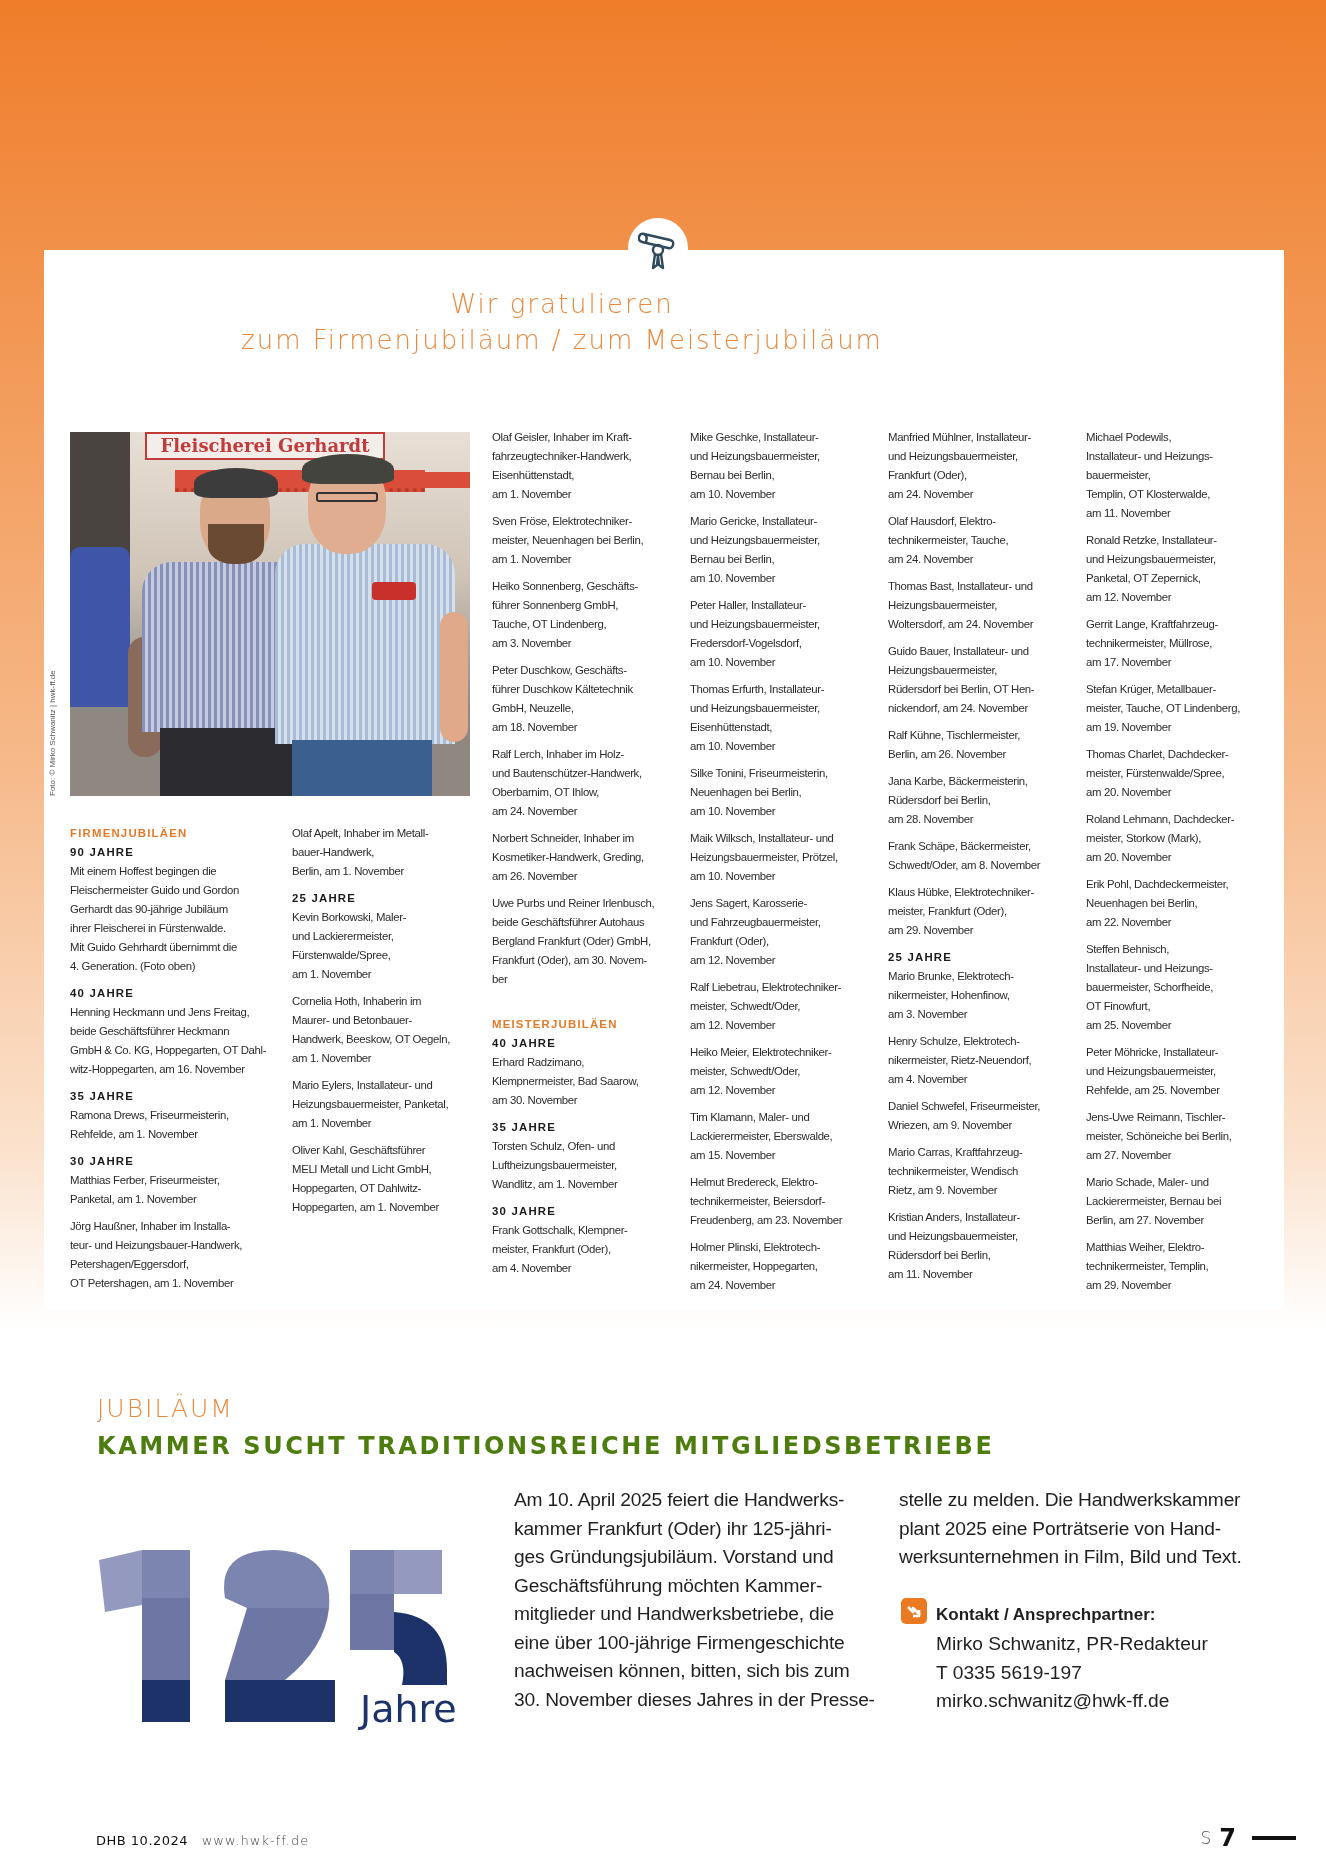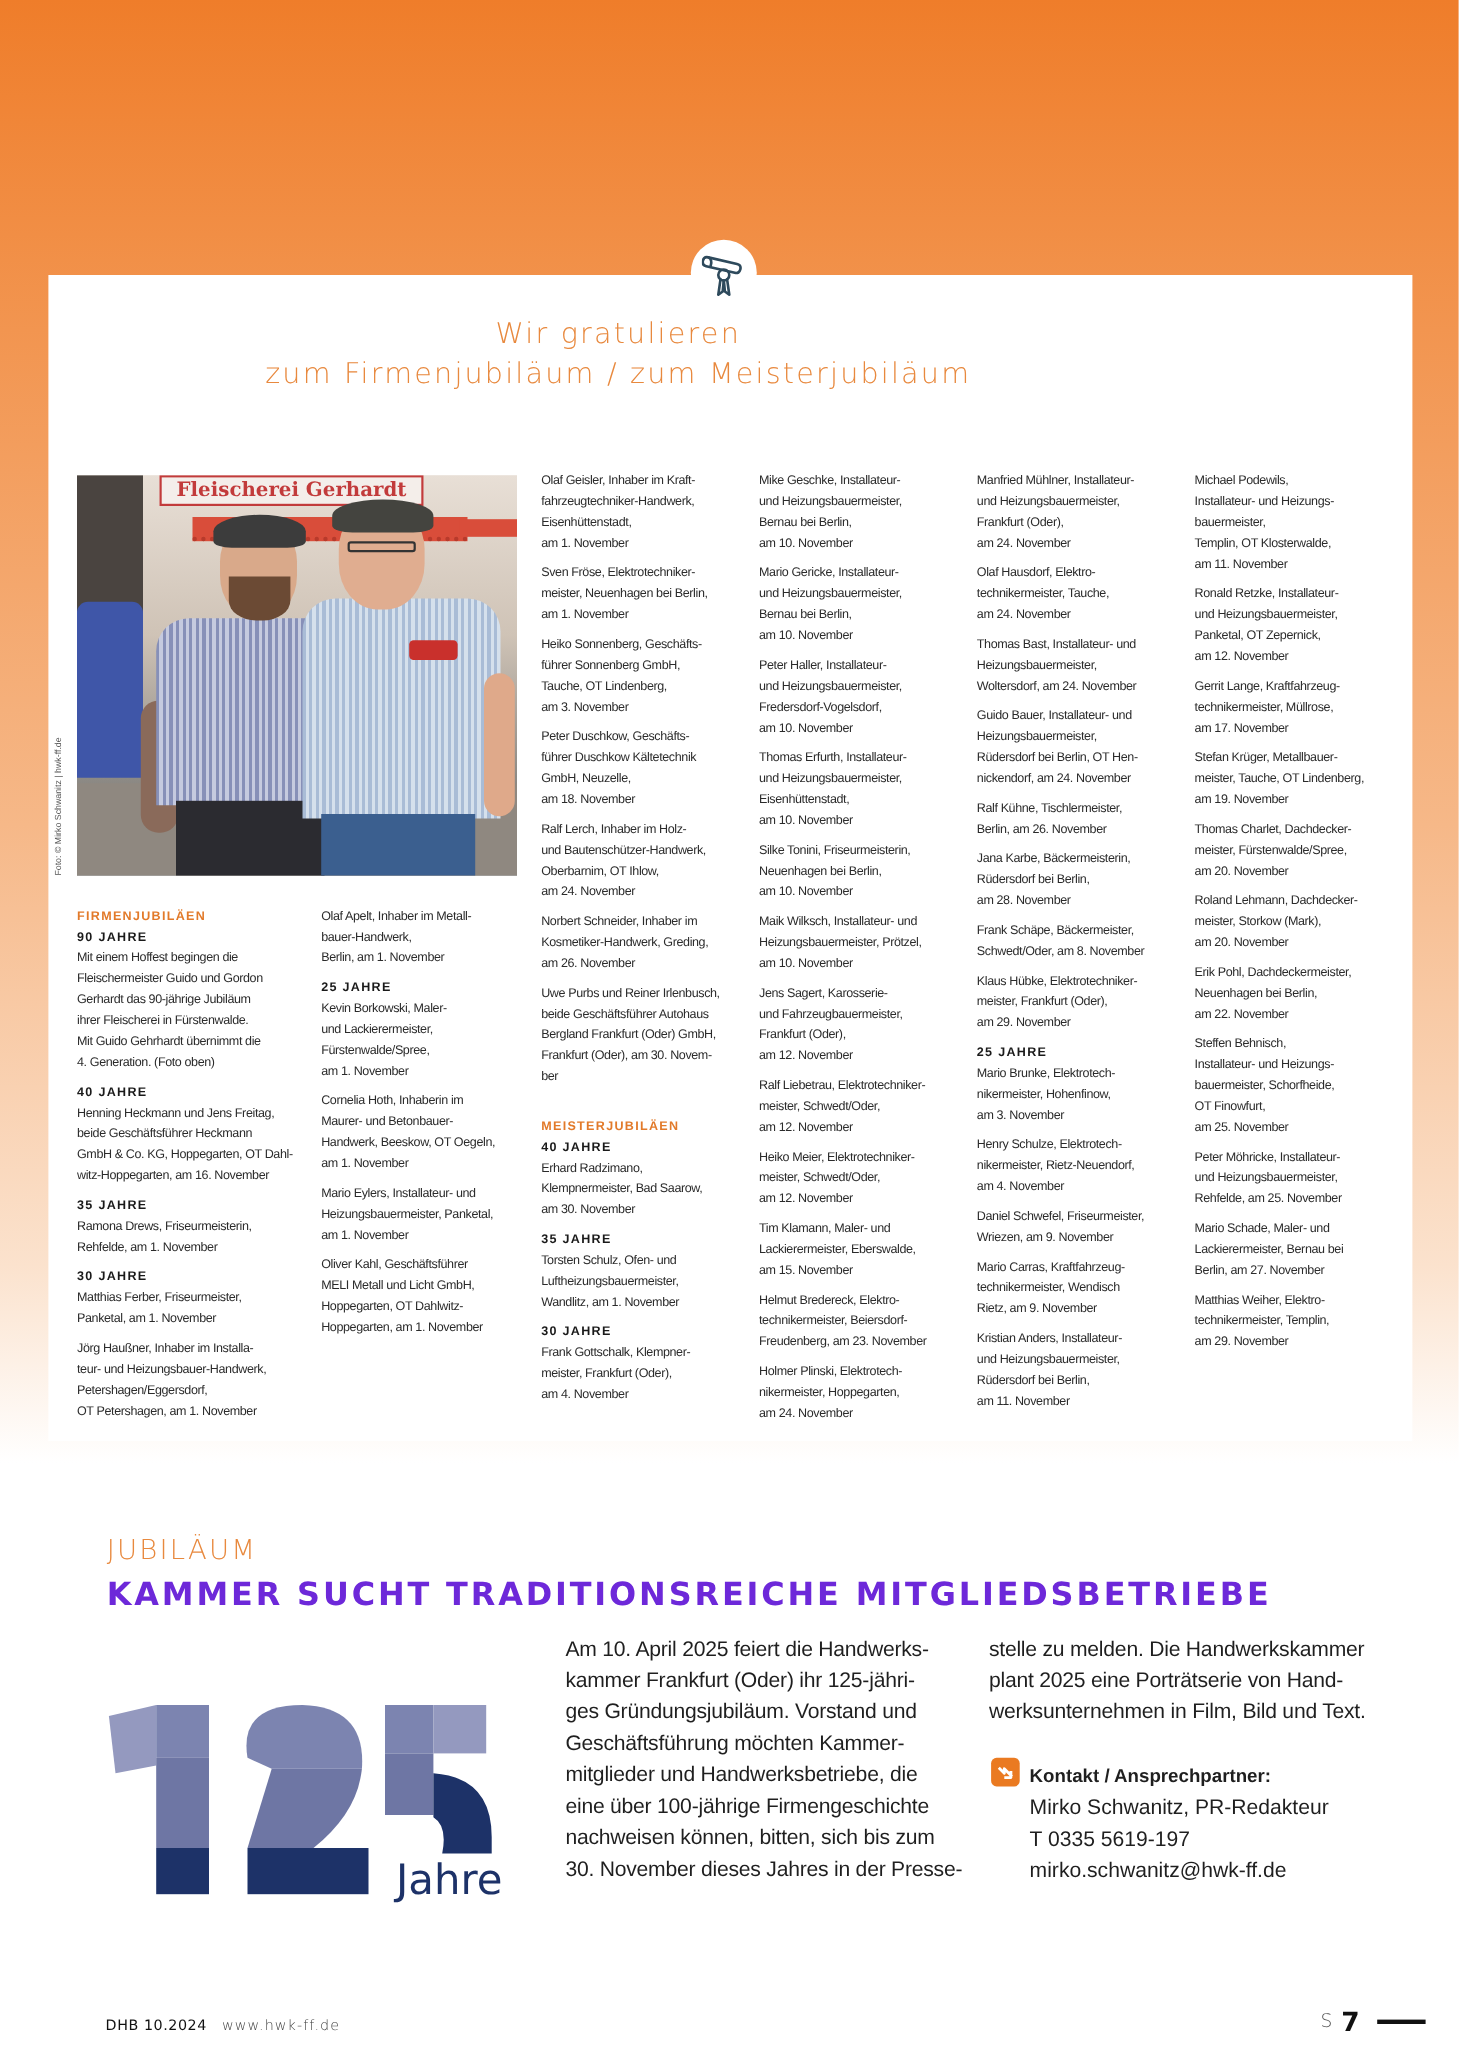--- a/index.html
+++ b/index.html
@@ -76,22 +76,22 @@
   .col .entry { margin-bottom: 8px; }
   .col .entry-line { display: block; white-space: nowrap; }
   .col .section { color: #e27a2a; font-weight: bold; letter-spacing: 1.2px; font-size: 11.4px; line-height: 19px; }
   .col .years { font-weight: bold; letter-spacing: 1.2px; font-size: 11.4px; line-height: 19px; color: #1a1a1a; }
   .col .spacer { height: 18px; }
   .kicker {
     position: absolute; left: 97px; top: 1394px; color: #e8893e;
     font-family: "DejaVu Sans", sans-serif; font-weight: 300; font-size: 25px; letter-spacing: 2px;
   }
   .title {
-    position: absolute; left: 97px; top: 1432px; color: #6d28d9;
-    font-family: "DejaVu Sans", sans-serif; font-weight: bold; font-size: 29px; letter-spacing: 2.6px;
+    position: absolute; left: 97px; top: 1432px; color: #4d7c0f;
+    font-family: "DejaVu Sans", sans-serif; font-weight: bold; font-size: 24px; letter-spacing: 2.6px;
   }
   .logo125 { position: absolute; left: 97px; top: 1530px; width: 380px; height: 200px; }
   .bodytext {
     position: absolute; top: 1486px; width: 360px;
     font-family: "Liberation Sans", sans-serif; font-size: 19.2px; line-height: 28.5px; color: #1f1f1f;
     letter-spacing: -0.2px;
   }
   .bodytext .ln { display: block; white-space: nowrap; }
   .contact-icon {
     position: absolute; left: 901px; top: 1598px; width: 26px; height: 26px; border-radius: 5px; background: #ea7a21;
@@ -467,20 +467,25 @@
       <span class="entry-line">bauermeister, Schorfheide,</span>
       <span class="entry-line">OT Finowfurt,</span>
       <span class="entry-line">am 25. November</span>
     </div>
     <div class="entry">
       <span class="entry-line">Peter Möhricke, Installateur-</span>
       <span class="entry-line">und Heizungsbauermeister,</span>
       <span class="entry-line">Rehfelde, am 25. November</span>
     </div>
     <div class="entry">
+      <span class="entry-line">Jens-Uwe Reimann, Tischler-</span>
+      <span class="entry-line">meister, Schöneiche bei Berlin,</span>
+      <span class="entry-line">am 27. November</span>
+    </div>
+    <div class="entry">
       <span class="entry-line">Mario Schade, Maler- und</span>
       <span class="entry-line">Lackierermeister, Bernau bei</span>
       <span class="entry-line">Berlin, am 27. November</span>
     </div>
     <div class="entry">
       <span class="entry-line">Matthias Weiher, Elektro-</span>
       <span class="entry-line">technikermeister, Templin,</span>
       <span class="entry-line">am 29. November</span>
     </div>
   </div>

